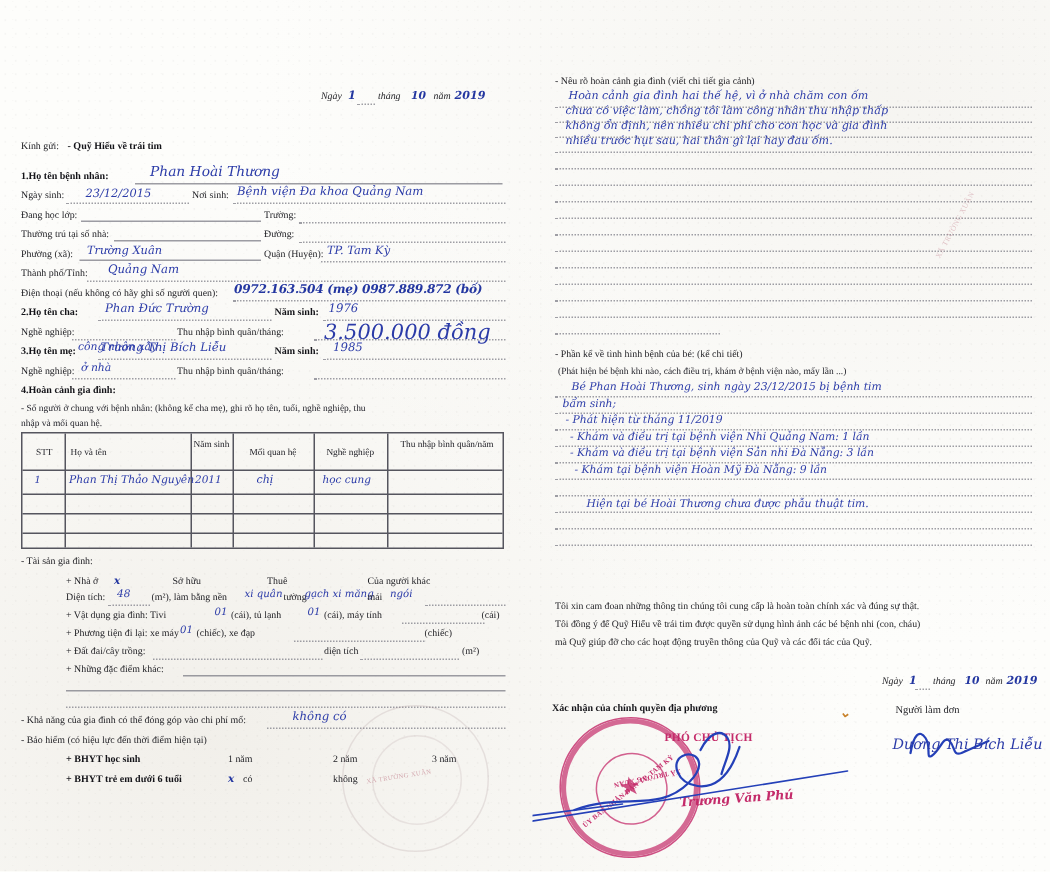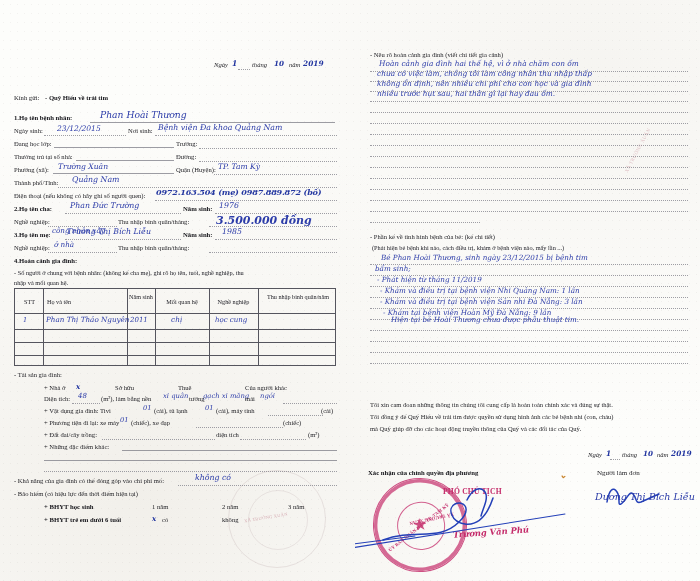--- a/index.html
+++ b/index.html
@@ -188,21 +188,21 @@
     <div class="hw" style="left:70px;top:202px;font-size:7.8px;">Phan Đức Trường</div>
     <div class="t lblb" style="left:183px;top:206px;">Năm sinh:</div>
     <div class="dots" style="left:215px;top:212px;width:122px;"></div>
     <div class="hw" style="left:219px;top:202px;font-size:7.8px;">1976</div>
 
     <div class="t lbl" style="left:14px;top:219px;">Nghề nghiệp:</div>
     <div class="dots" style="left:48px;top:225px;width:69px;"></div>
     <div class="hw" style="left:52px;top:215px;font-size:7.2px;margin-top:12px;">công nhân xây</div>
     <div class="t lbl" style="left:118px;top:219px;">Thu nhập bình quân/tháng:</div>
     <div class="dots" style="left:209px;top:225px;width:128px;"></div>
-    <div class="hw" style="left:216px;top:215px;font-size:11px;font-weight:bold;">3.500.000 đồng</div>
+    <div class="hw" style="left:216px;top:215px;font-size:14px;">3.500.000 đồng</div>
 
     <div class="t lblb" style="left:14px;top:232px;">3.Họ tên mẹ:</div>
     <div class="dots" style="left:65px;top:238px;width:116px;"></div>
     <div class="hw" style="left:67px;top:228px;font-size:7.8px;">Trương Thị Bích Liễu</div>
     <div class="t lblb" style="left:183px;top:232px;">Năm sinh:</div>
     <div class="dots" style="left:215px;top:238px;width:122px;"></div>
     <div class="hw" style="left:222px;top:228px;font-size:7.8px;">1985</div>
 
     <div class="t lbl" style="left:14px;top:245px;">Nghề nghiệp:</div>
     <div class="dots" style="left:48px;top:251px;width:69px;"></div>
@@ -340,21 +340,21 @@
     <div class="hw" style="left:20px;top:265px;font-size:7.2px;">bẩm sinh;</div>
     <div class="dots" style="left:15px;top:285px;width:318px;"></div>
     <div class="hw" style="left:22px;top:276px;font-size:7.2px;">- Phát hiện từ tháng 11/2019</div>
     <div class="dots" style="left:15px;top:296px;width:318px;"></div>
     <div class="hw" style="left:25px;top:287px;font-size:7.2px;">- Khám và điều trị tại bệnh viện Nhi Quảng Nam: 1 lần</div>
     <div class="dots" style="left:15px;top:307px;width:318px;"></div>
     <div class="hw" style="left:25px;top:298px;font-size:7.2px;">- Khám và điều trị tại bệnh viện Sản nhi Đà Nẵng: 3 lần</div>
     <div class="dots" style="left:15px;top:318px;width:318px;"></div>
     <div class="hw" style="left:28px;top:309px;font-size:7.2px;">- Khám tại bệnh viện Hoàn Mỹ Đà Nẵng: 9 lần</div>
     <div class="dots" style="left:15px;top:329px;width:318px;"></div>
-    <div class="hw" style="left:36px;top:316px;font-size:7.2px;">Hiện tại bé Hoài Thương chưa được phẫu thuật tim.</div>
+    <div class="hw" style="left:36px;top:332px;font-size:7.2px;">Hiện tại bé Hoài Thương chưa được phẫu thuật tim.</div>
 
     <div class="dots" style="left:15px;top:340px;width:318px;"></div>
     <div class="dots" style="left:15px;top:351px;width:318px;"></div>
     <div class="dots" style="left:15px;top:362px;width:318px;"></div>
 
     <div class="t lbl" style="left:15px;top:402px;font-size:6.5px;">Tôi xin cam đoan những thông tin chúng tôi cung cấp là hoàn toàn chính xác và đúng sự thật.</div>
     <div class="t lbl" style="left:15px;top:414px;font-size:6.5px;">Tôi đồng ý để Quỹ Hiểu về trái tim được quyền sử dụng hình ảnh các bé bệnh nhi (con, cháu)</div>
     <div class="t lbl" style="left:15px;top:426px;font-size:6.5px;">mà Quỹ giúp đỡ cho các hoạt động truyền thông của Quỹ và các đối tác của Quỹ.</div>
 
     <div class="t lbl" style="left:233px;top:452px;font-style:italic;">Ngày</div>

